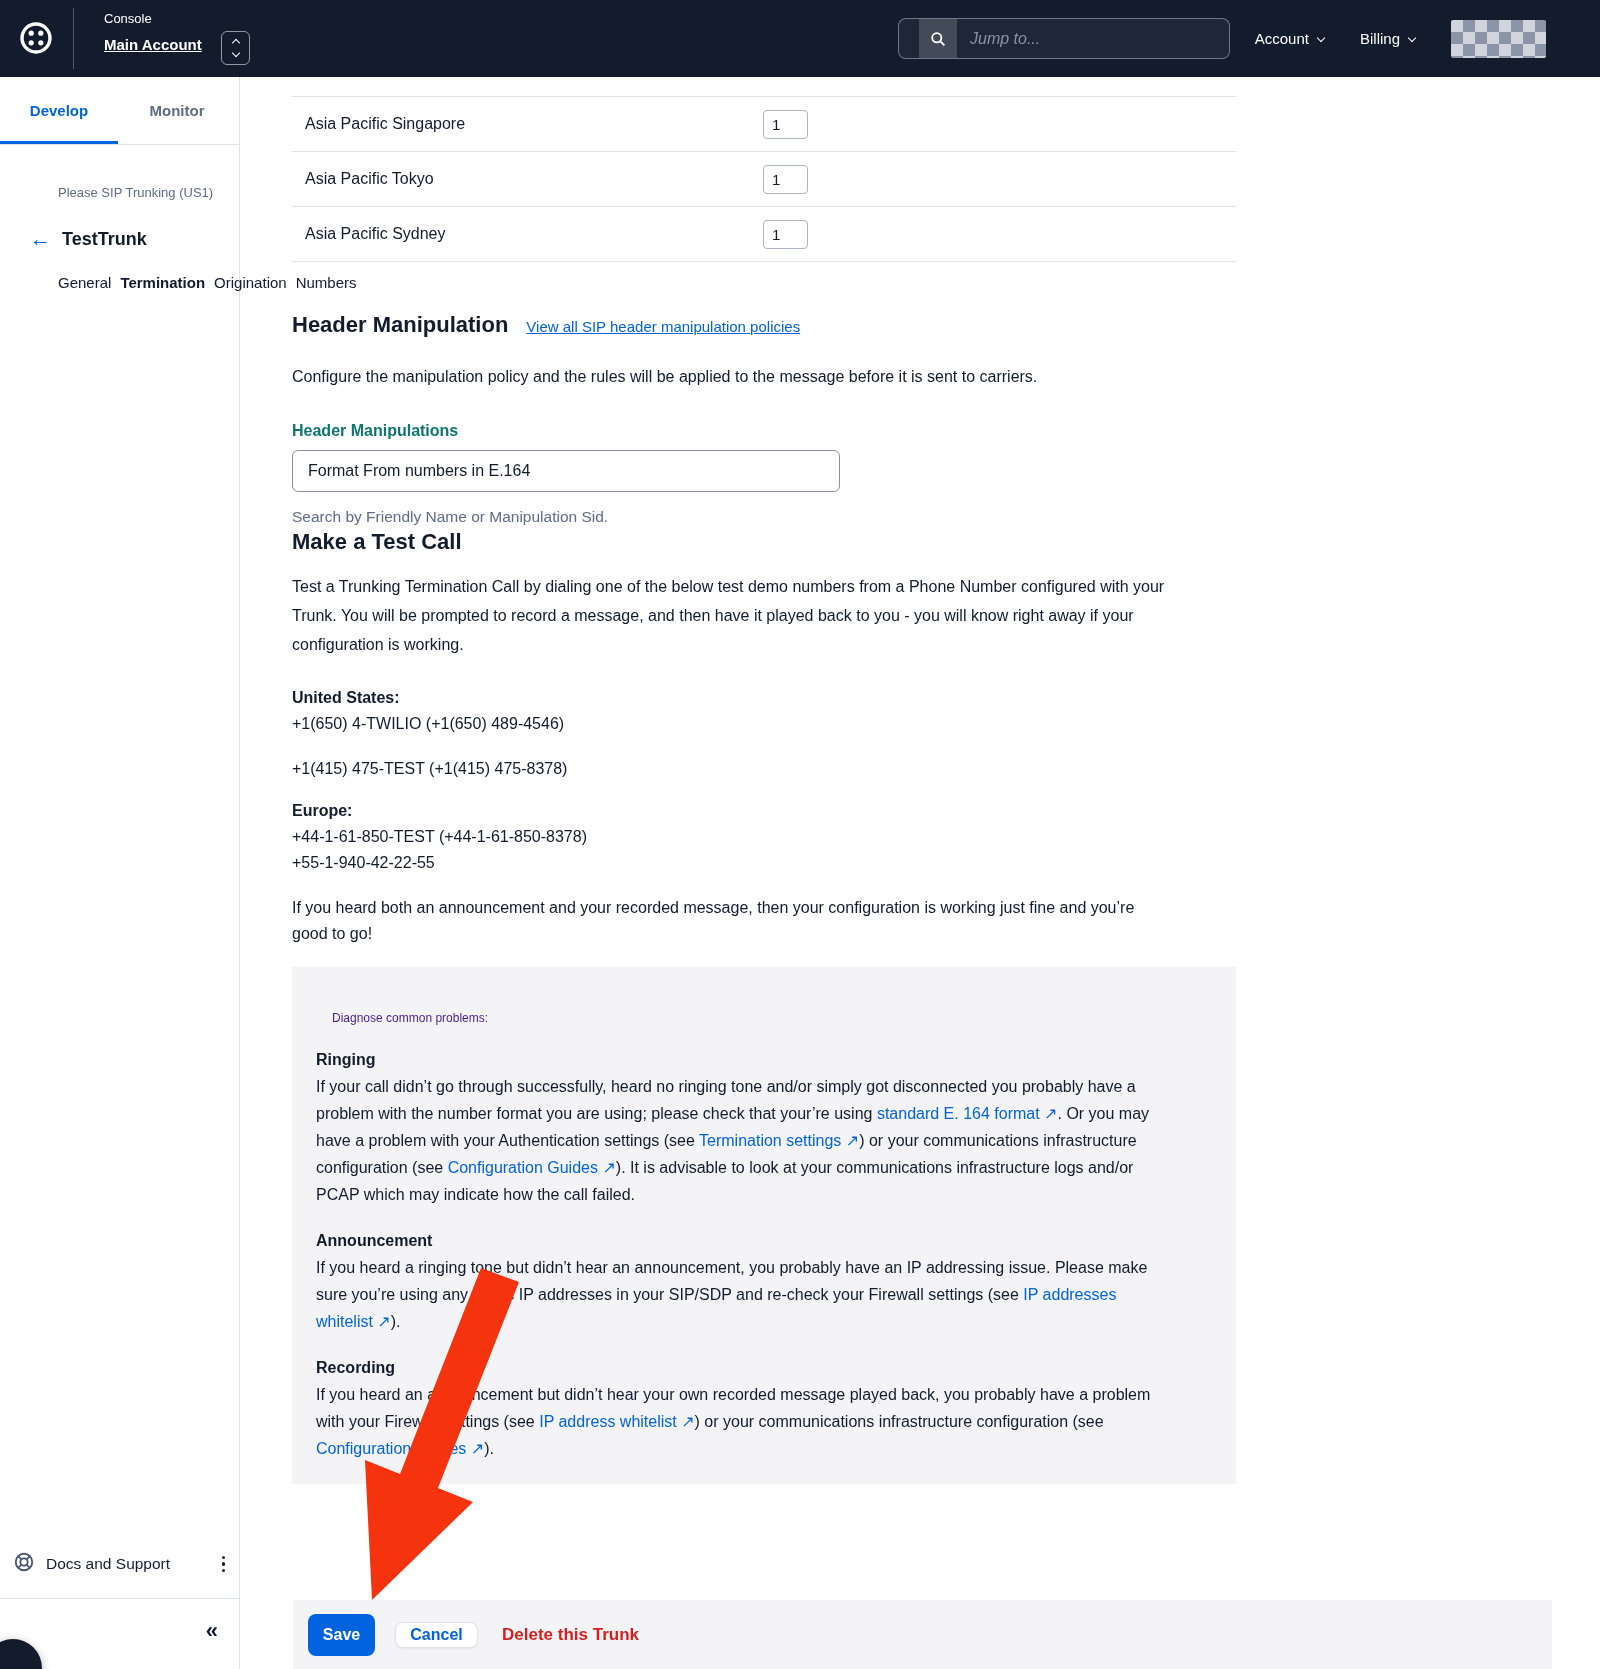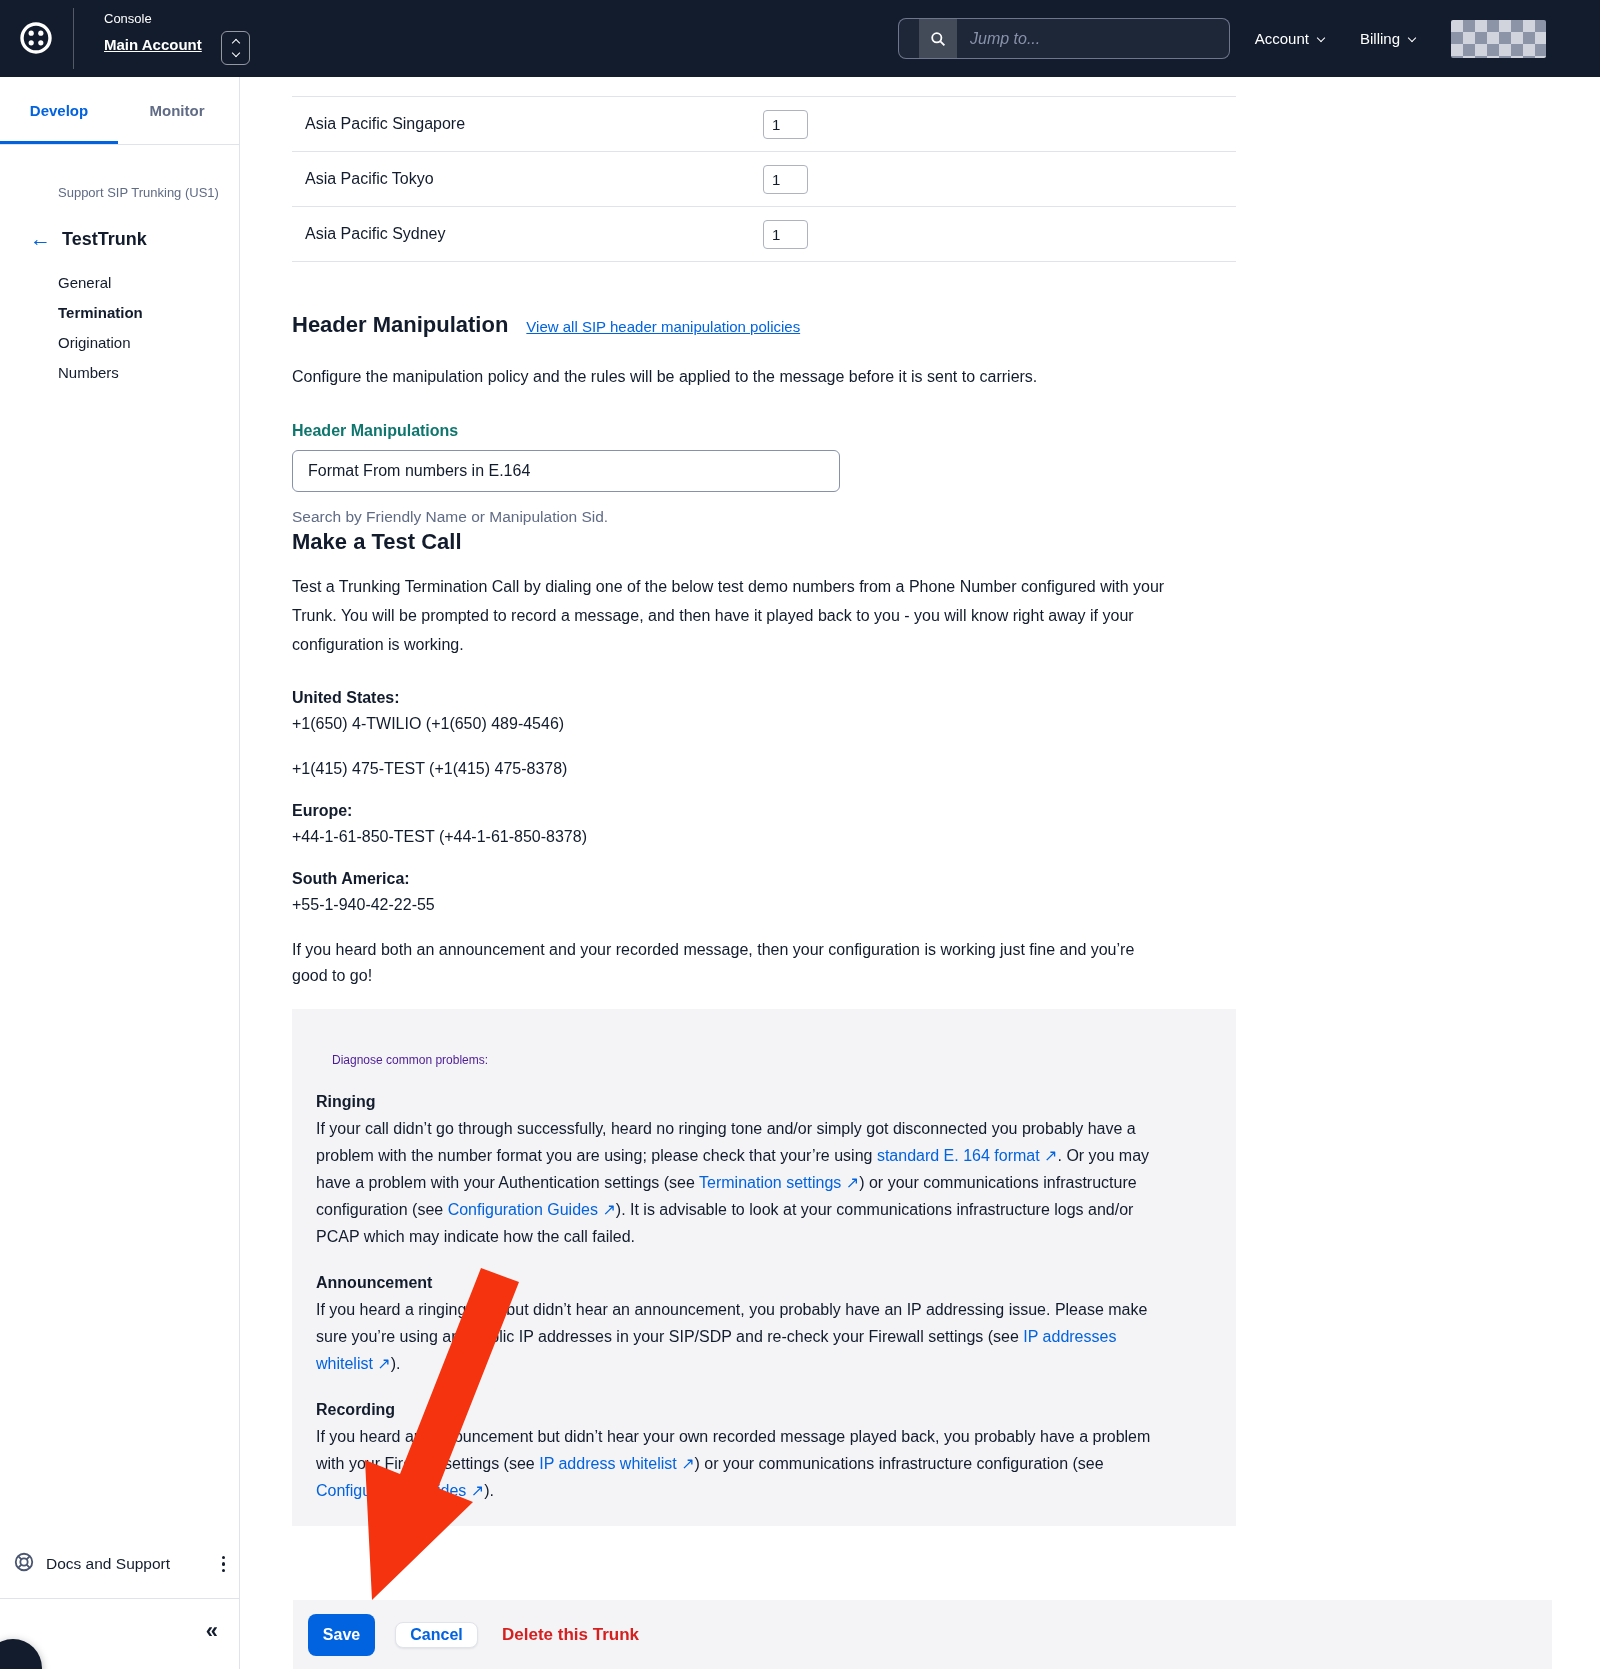--- a/index.html
+++ b/index.html
@@ -32,21 +32,21 @@
 
   
   .sidebar { position:absolute; left:0; top:77px; width:240px; bottom:0; background:#fff; border-right:1px solid #E1E3EA; z-index:5; }
   .tabs { display:flex; height:68px; border-bottom:1px solid #E1E3EA; }
   .tab { width:118px; display:flex; align-items:center; justify-content:center; font-size:15px; font-weight:bold; color:#606B85; cursor:pointer; }
   .tab.active { color:#0263E0; box-shadow:inset 0 -3px 0 #0263E0; }
   .product-label { margin:40px 0 0 58px; font-size:13px; color:#606B85; }
   .trunk-row { margin:28px 0 0 30px; display:flex; align-items:center; gap:11px; height:22px; }
   .back-icon { color:#0263E0; font-size:21px; font-weight:bold; line-height:20px; cursor:pointer; }
   .trunk-name { font-size:18px; font-weight:bold; color:#121C2D; }
-  .side-menu { margin:22px 0 0 58px; display:flex; flex-direction:column; gap:9px; }
+  .side-menu { margin:22px 0 0 58px; display:flex; flex-direction:row; gap:9px; }
   .side-item { font-size:15px; color:#121C2D; line-height:21px; cursor:pointer; }
   .side-item.active { font-weight:bold; }
   .docs-row { position:absolute; top:1475px; left:13px; right:11px; display:flex; align-items:center; gap:11px; height:24px; cursor:pointer; }
   .docs-label { flex:1; font-size:15.5px; color:#121C2D; }
   .kebab { display:flex; flex-direction:column; gap:3px; padding:3px; cursor:pointer; }
   .kebab i { width:3.5px; height:3.5px; border-radius:50%; background:#121C2D; }
   .side-bottom-divider { position:absolute; top:1521px; left:0; right:0; height:1px; background:#E1E3EA; }
   .collapse-btn { position:absolute; top:1540px; right:15px; font-size:22px; font-weight:bold; color:#121C2D; background:none; border:none; cursor:pointer; font-family:inherit; }
   .chat-bubble { position:absolute; left:-16px; bottom:-28px; width:58px; height:58px; border-radius:50%; background:#121C2D; box-shadow:0 2px 8px rgba(0,0,0,.3); }
 
@@ -134,21 +134,21 @@
       </span>
       <span class="avatar-pixel"></span>
     </div>
   </div>
 
   <div class="sidebar">
     <div class="tabs">
       <span class="tab active">Develop</span>
       <span class="tab">Monitor</span>
     </div>
-    <div class="product-label">Support SIP Trunking (US1)</div>
+    <div class="product-label">Please SIP Trunking (US1)</div>
     <div class="trunk-row">
       <span class="back-icon">←</span>
       <span class="trunk-name">TestTrunk</span>
     </div>
     <div class="side-menu">
       <span class="side-item">General</span>
       <span class="side-item active">Termination</span>
       <span class="side-item">Origination</span>
       <span class="side-item">Numbers</span>
     </div>
@@ -201,21 +201,20 @@
       <div class="field-help">Search by Friendly Name or Manipulation Sid.</div>
 
       <h2 class="head h2-testcall">Make a Test Call</h2>
       <p class="test-desc">Test a Trunking Termination Call by dialing one of the below test demo numbers from a Phone Number configured with your Trunk. You will be prompted to record a message, and then have it played back to you - you will know right away if your configuration is working.</p>
 
       <p class="ph ph-bold mt26">United States:</p>
       <p class="ph">+1(650) 4-TWILIO (+1(650) 489-4546)</p>
       <p class="ph mt19">+1(415) 475-TEST (+1(415) 475-8378)</p>
       <p class="ph ph-bold mt16">Europe:</p>
       <p class="ph">+44-1-61-850-TEST (+44-1-61-850-8378)</p>
-      <p class="ph ph-bold mt16">South America:</p>
       <p class="ph">+55-1-940-42-22-55</p>
 
       <p class="success-note">If you heard both an announcement and your recorded message, then your configuration is working just fine and you’re good to go!</p>
 
       <div class="diagnose">
         <p class="diag-title">Diagnose common problems:</p>
         <p class="diag-heading first">Ringing</p>
         <p class="diag-p"><span>If your call didn’t go through successfully, heard no ringing tone and/or simply got disconnected you probably have a problem with the number format you are using; please check that your’re using </span><a class="inline-link" href="#">standard E. 164 format ↗</a><span>. Or you may have a problem with your Authentication settings (see </span><a class="inline-link" href="#">Termination settings ↗</a><span>) or your communications infrastructure configuration (see </span><a class="inline-link" href="#">Configuration Guides ↗</a><span>). It is advisable to look at your communications infrastructure logs and/or PCAP which may indicate how the call failed.</span></p>
         <p class="diag-heading later">Announcement</p>
         <p class="diag-p"><span>If you heard a ringing tone but didn’t hear an announcement, you probably have an IP addressing issue. Please make sure you’re using any public IP addresses in your SIP/SDP and re-check your Firewall settings (see </span><a class="inline-link" href="#">IP addresses whitelist ↗</a><span>).</span></p>

